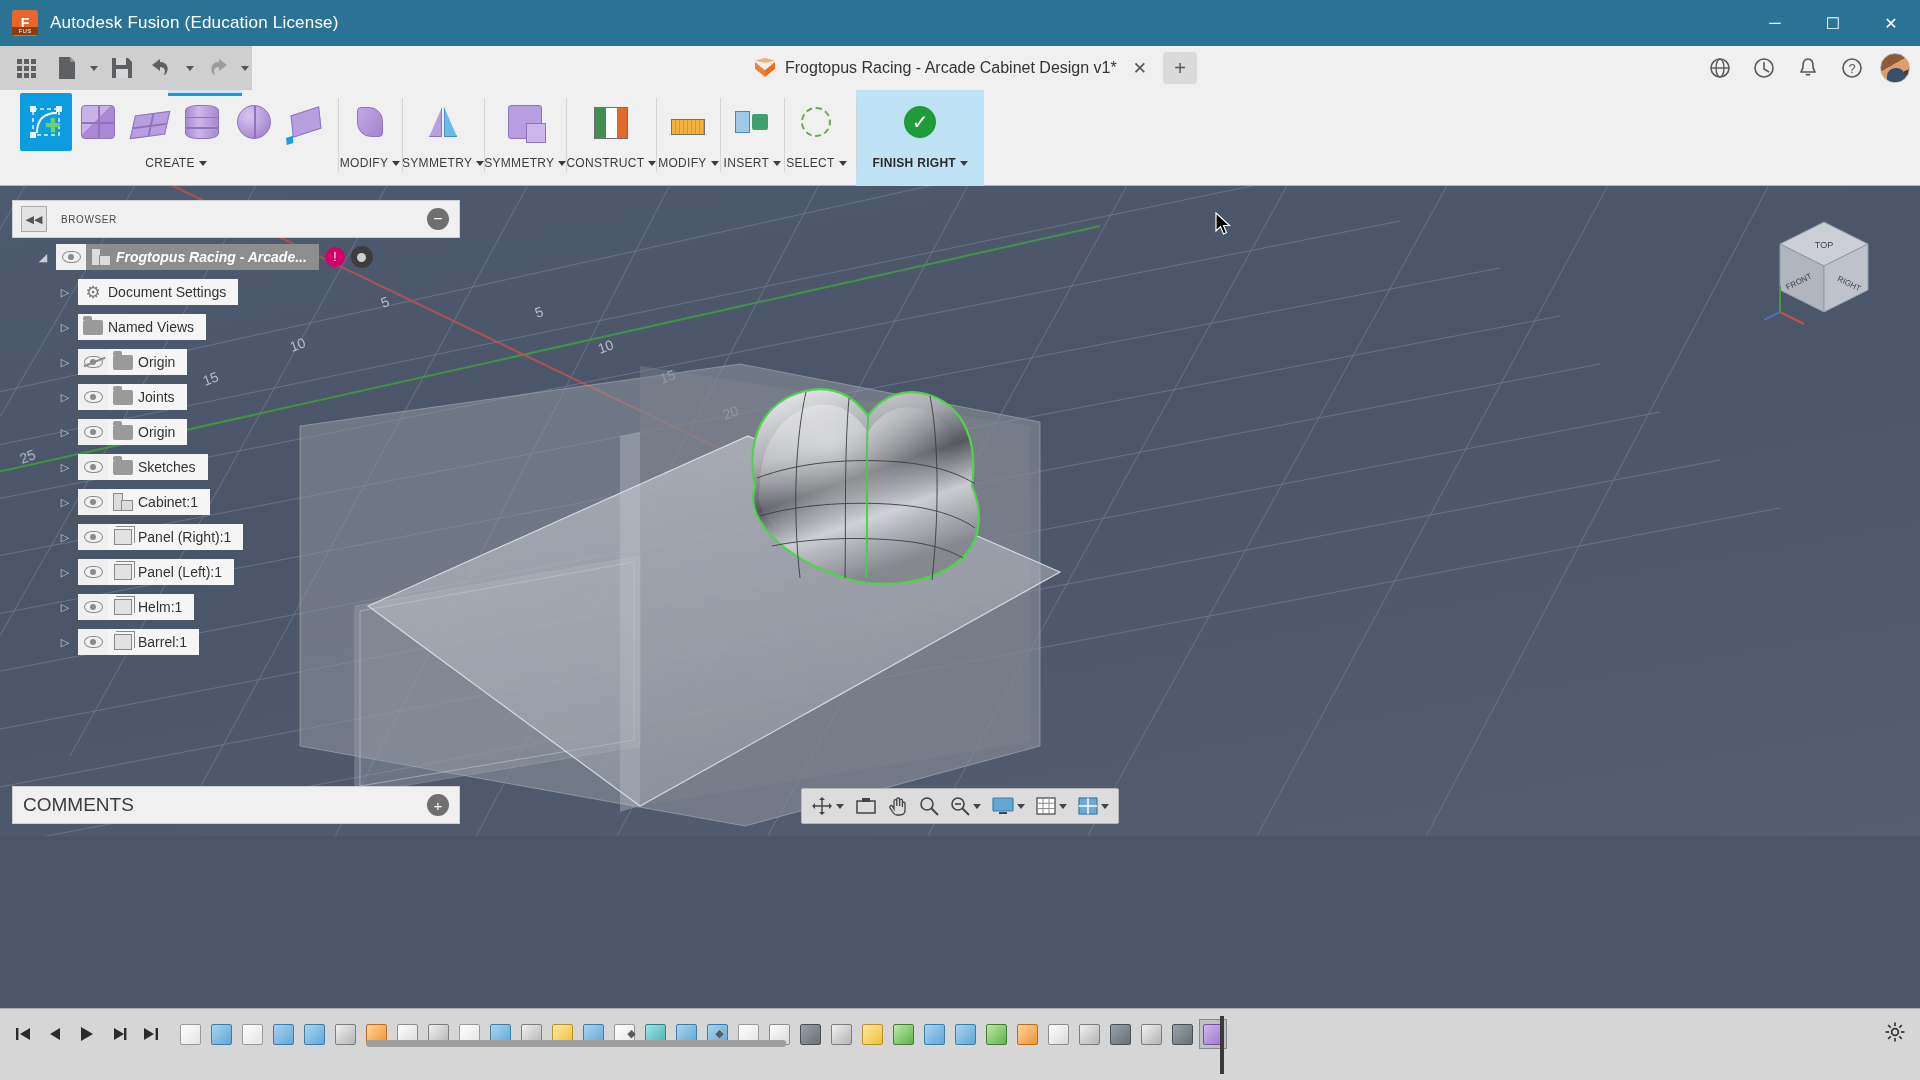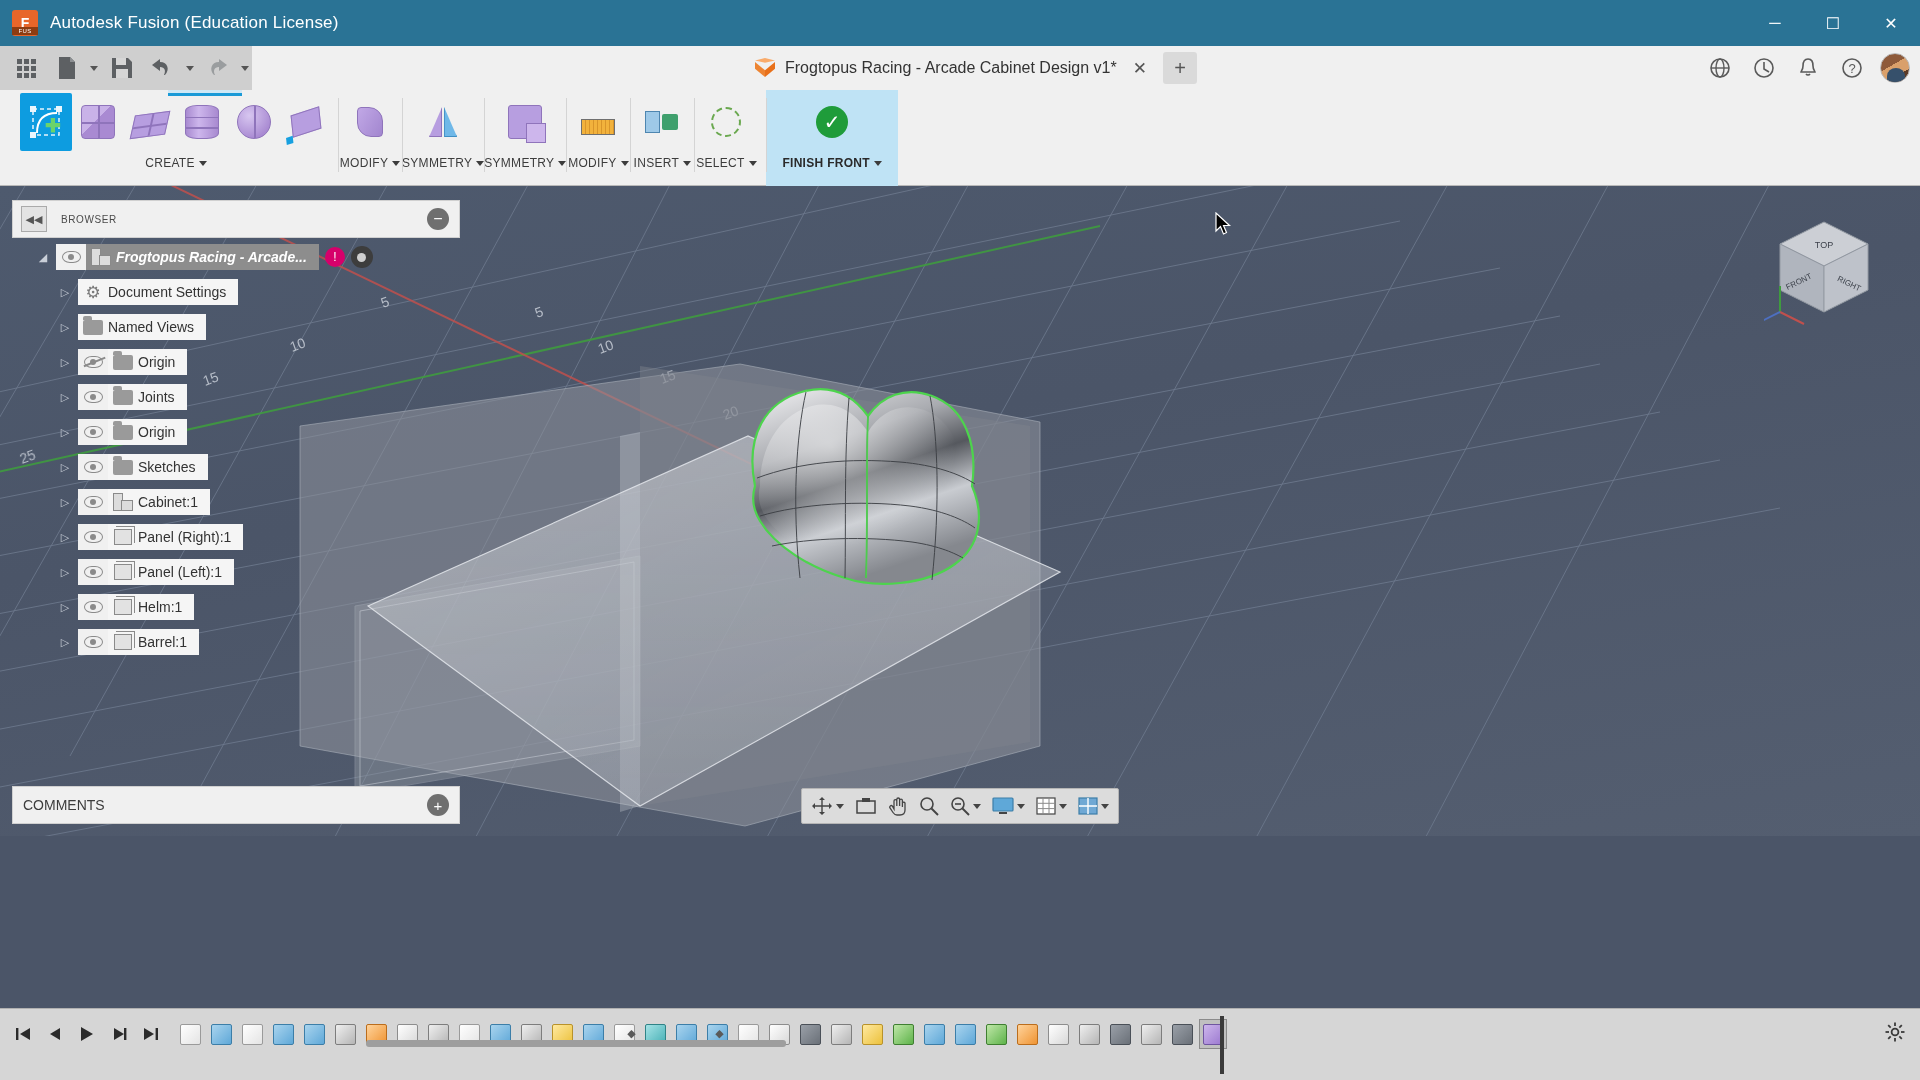--- a/index.html
+++ b/index.html
@@ -290,21 +290,21 @@
 
   
   .viewcube { position: absolute; right: 36px; top: 22px; width: 120px; height: 120px; }
 
   
   .comments {
     position: absolute; left: 12px; bottom: 12px; width: 448px; height: 38px;
     background: #f0f0f0; border: 1px solid #d0d0d0;
     display: flex; align-items: center; padding: 0 10px; z-index: 10;
   }
-  .comments .ctitle { font-size: 14px; color: #3c3c3c; }
+  .comments .ctitle { font-size: 19px; color: #3c3c3c; }
   .comments .cplus {
     margin-left: auto; width: 22px; height: 22px; border-radius: 50%; background: #6f6f6f; color: #fff;
     display: flex; align-items: center; justify-content: center; font-size: 15px; line-height: 1;
   }
 
   
   .navbar {
     position: absolute; left: 50%; transform: translateX(-50%); bottom: 12px;
     height: 36px; background: #dcdcdc; border: 1px solid #b5b5b5; border-radius: 2px;
     display: flex; align-items: center; padding: 0 4px; gap: 1px; z-index: 10;
@@ -538,20 +538,35 @@
           <div class="ritem">
             <span class="ic util"></span>
           </div>
         </div>
         <div class="rlabel">
           <span>SYMMETRY</span>
           <i class="caret-dn"></i>
         </div>
       </div>
 
+      <div class="rgroup">
+        <div class="ritems">
+          <div class="ritem">
+            <span class="ic constr">
+                <i></i>
+                <i></i>
+                <i></i>
+              </span>
+          </div>
+        </div>
+        <div class="rlabel">
+          <span>CONSTRUCT</span>
+          <i class="caret-dn"></i>
+        </div>
+      </div>
 
       <div class="rgroup">
         <div class="ritems">
           <div class="ritem">
             <span class="ic inspect"></span>
           </div>
         </div>
         <div class="rlabel">
           <span>MODIFY</span>
           <i class="caret-dn"></i>
@@ -585,21 +600,21 @@
         </div>
       </div>
 
       <div class="rgroup finish-group">
         <div class="ritems">
           <div class="ritem">
             <span class="ic finish">✓</span>
           </div>
         </div>
         <div class="rlabel">
-          <span>FINISH FRONT</span>
+          <span>FINISH RIGHT</span>
           <i class="caret-dn"></i>
         </div>
       </div>
     </div>
 
     <div class="cursor-arrow">
       <svg width="18" height="26" viewBox="0 0 18 26">
         <path d="M1 1 L1 19 L5.5 14.5 L8.5 22 L11.5 20.5 L8.5 13.5 L14.5 13.5 z" fill="#000" stroke="#fff" stroke-width="1.2"></path>
       </svg>
     </div>

